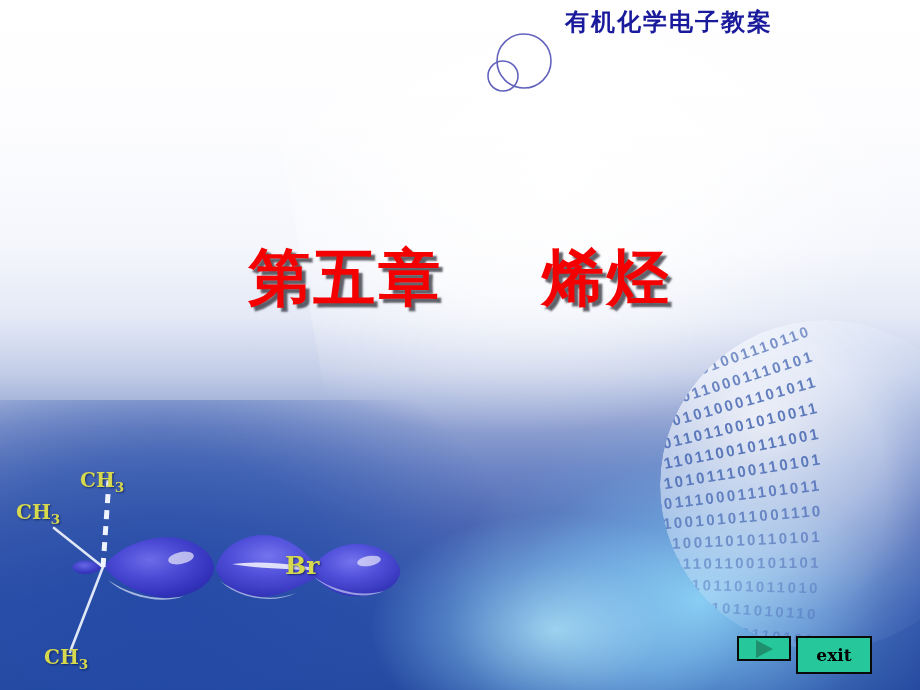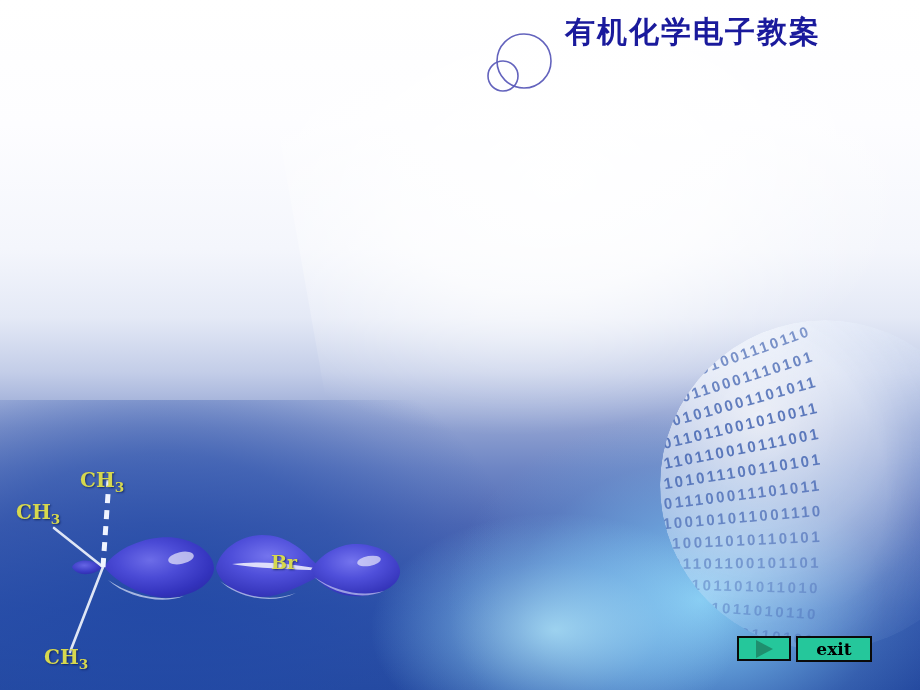--- a/index.html
+++ b/index.html
@@ -101,23 +101,23 @@
     line-height:20px;
     white-space:nowrap;
   }
   .binary-rows div{transform-origin:left center;}
 
   
   .header-rule{
     position:absolute;left:0;top:0;width:920px;height:100px;pointer-events:none;
   }
   .header-title{
-    position:absolute;left:565px;top:12px;
+    position:absolute;left:565px;top:6px;
     font-family:"DejaVu Sans", sans-serif;
-    font-size:30px;font-weight:700;letter-spacing:2px;
+    font-size:24px;font-weight:700;letter-spacing:2px;
     color:#1a1a9c;
     text-shadow:1px 1px 0 rgba(255,255,255,.6);
     white-space:nowrap;
   }
 
   
   .main-title{
     position:absolute;left:0;top:236px;width:920px;
     text-align:center;
     font-family:"DejaVu Sans", sans-serif;
@@ -147,21 +147,21 @@
   
   .btn{
     position:absolute;
     background:#25c79b;
     border:2px solid #0a0a0a;
     box-sizing:border-box;
     display:flex;align-items:center;justify-content:center;
     cursor:pointer;
   }
   .btn-play{left:737px;top:636px;width:54px;height:25px;}
-  .btn-exit{left:796px;top:636px;width:76px;height:26px;
+  .btn-exit{left:796px;top:636px;width:76px;height:38px;
     font-family:"DejaVu Serif", serif;font-weight:700;font-size:17px;color:#000;text-align:right;}
   .tri{
     width:0;height:0;
     border-left:17px solid #1f8f6e;
     border-top:9px solid transparent;
     border-bottom:9px solid transparent;
     position:relative;
   }
   .tri::after{
     content:"";position:absolute;left:-18px;top:-10px;
@@ -225,20 +225,21 @@
     </defs>
     <line x1="0" y1="66" x2="920" y2="66" stroke="url(#ruleFadeSoft)" stroke-width="3"></line>
     <line x1="0" y1="72" x2="920" y2="72" stroke="url(#ruleFade)" stroke-width="2.4"></line>
     <line x1="0" y1="79" x2="920" y2="79" stroke="url(#ruleFade)" stroke-width="2"></line>
     <circle cx="524" cy="61" r="27" fill="none" stroke="#5b5bb9" stroke-width="1.6" opacity="0.95"></circle>
     <circle cx="503" cy="76" r="15" fill="none" stroke="#5b5bb9" stroke-width="1.6" opacity="0.95"></circle>
   </svg>
 
   <div class="header-title">有机化学电子教案</div>
 
+  <div class="main-title">第五章    烯烃</div>
 
   <svg class="molecule" viewBox="0 0 470 260" width="470" height="260">
     <defs>
       <radialGradient id="lobeBig" cx="42%" cy="38%" r="72%">
         <stop offset="0%" stop-color="#6c6ce8"></stop>
         <stop offset="40%" stop-color="#4b4bd6"></stop>
         <stop offset="78%" stop-color="#3333bd"></stop>
         <stop offset="100%" stop-color="#2a2aa8"></stop>
       </radialGradient>
       <radialGradient id="lobeMid" cx="46%" cy="34%" r="72%">
@@ -273,21 +274,21 @@
 
     <line x1="103" y1="137" x2="54" y2="98" stroke="#dfe6f5" stroke-width="2.6" stroke-linecap="round"></line>
     <line x1="103" y1="137" x2="70" y2="222" stroke="#dfe6f5" stroke-width="2.6" stroke-linecap="round"></line>
     <line x1="103" y1="137" x2="109" y2="50" stroke="#f0f4ff" stroke-width="5" stroke-linecap="butt" stroke-dasharray="9 7"></line>
   </svg>
 
   <div id="molecule-labels">
       <div class="mlabel" style="left: 80px; top: 468px; font-size: 20px; color: rgb(214, 216, 78);">CH<sub>3</sub></div>
       <div class="mlabel" style="left: 16px; top: 500px; font-size: 20px; color: rgb(214, 216, 78);">CH<sub>3</sub></div>
       <div class="mlabel" style="left: 44px; top: 645px; font-size: 20px; color: rgb(214, 216, 78);">CH<sub>3</sub></div>
-      <div class="mlabel" style="left: 271px; top: 551px; font-size: 19px; color: rgb(214, 216, 78);">Br</div>
+      <div class="mlabel" style="left: 285px; top: 551px; font-size: 25px; color: rgb(214, 216, 78);">Br</div>
     </div>
 
   <div class="btn btn-play">
     <span class="tri"></span>
   </div>
   <div class="btn btn-exit">exit</div>
 
 </div>
 
 </body></html>

